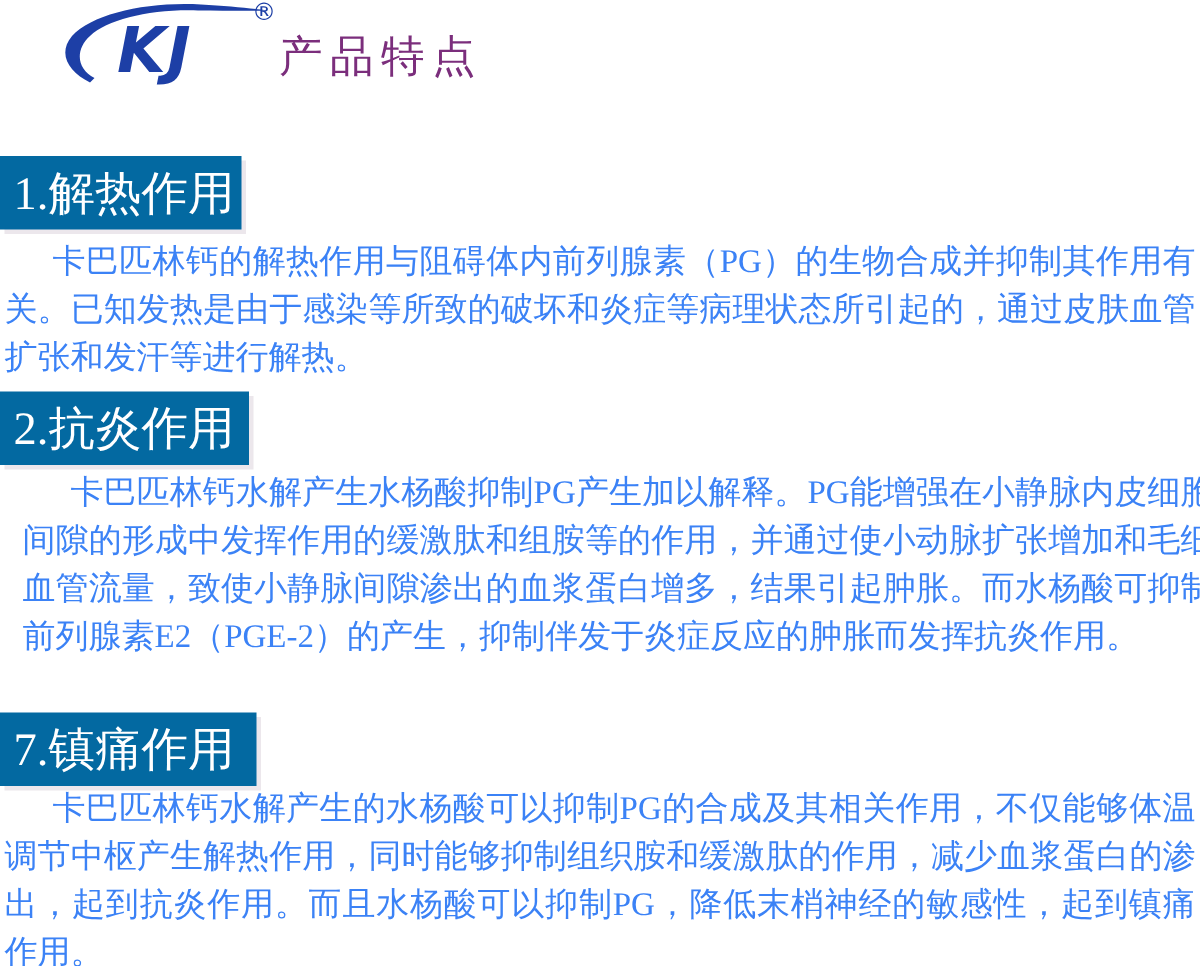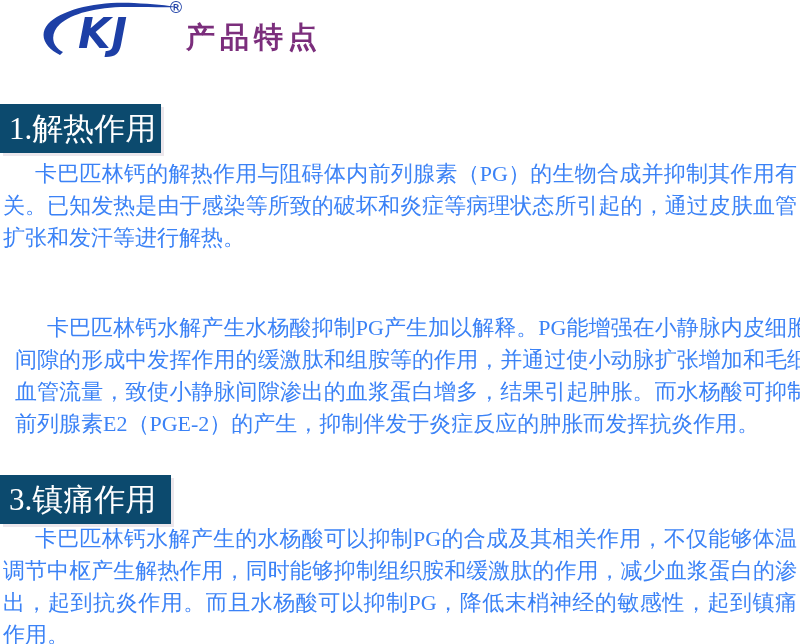--- a/index.html
+++ b/index.html
@@ -31,32 +31,32 @@
     font-family: "DejaVu Sans", sans-serif;
     line-height: 16px;
   }
 
   
   .page-title {
     position: absolute;
     left: 186px;
     top: 18px;
     font-size: 29px;
-    font-weight: bold;
+    font-weight: normal;
     letter-spacing: 5px;
     color: #7b2e7c;
     font-family: "Liberation Serif", "DejaVu Serif", serif;
   }
 
   
   .sec-heading {
     position: absolute;
     left: 0;
     height: 49px;
-    background: #0c4a6e;
+    background: #0369a1;
     color: #ffffff;
     font-size: 31px;
     line-height: 49px;
     padding-left: 9px;
     font-family: "Liberation Serif", "DejaVu Serif", serif;
     box-shadow: 3px 3px 0 rgba(150, 120, 150, 0.18);
     white-space: nowrap;
   }
   .sec-heading-1 { top: 104px; width: 161px; }
   .sec-heading-2 { top: 261px; width: 166px; }
@@ -95,18 +95,19 @@
       <text x="42" y="46" font-family="'DejaVu Sans', sans-serif" font-size="42" font-weight="bold" font-style="italic" letter-spacing="1" fill="#1d3fa6">KJ</text>
     </svg>
   </div>
   <span class="registered-mark">®</span>
 
   <div class="page-title">产品特点</div>
 
   <div class="sec-heading sec-heading-1">1.解热作用</div>
   <p class="sec-body sec-body-1">卡巴匹林钙的解热作用与阻碍体内前列腺素（PG）的生物合成并抑制其作用有关。已知发热是由于感染等所致的破坏和炎症等病理状态所引起的，通过皮肤血管扩张和发汗等进行解热。</p>
 
+  <div class="sec-heading sec-heading-2">2.抗炎作用</div>
   <p class="sec-body sec-body-2">卡巴匹林钙水解产生水杨酸抑制PG产生加以解释。PG能增强在小静脉内皮细胞间隙的形成中发挥作用的缓激肽和组胺等的作用，并通过使小动脉扩张增加和毛细血管流量，致使小静脉间隙渗出的血浆蛋白增多，结果引起肿胀。而水杨酸可抑制前列腺素E2（PGE-2）的产生，抑制伴发于炎症反应的肿胀而发挥抗炎作用。</p>
 
-  <div class="sec-heading sec-heading-3">3.镇痛作用</div>
+  <div class="sec-heading sec-heading-3">7.镇痛作用</div>
   <p class="sec-body sec-body-3">卡巴匹林钙水解产生的水杨酸可以抑制PG的合成及其相关作用，不仅能够体温调节中枢产生解热作用，同时能够抑制组织胺和缓激肽的作用，减少血浆蛋白的渗出，起到抗炎作用。而且水杨酸可以抑制PG，降低末梢神经的敏感性，起到镇痛作用。</p>
 
 </div>
 
 </body></html>

